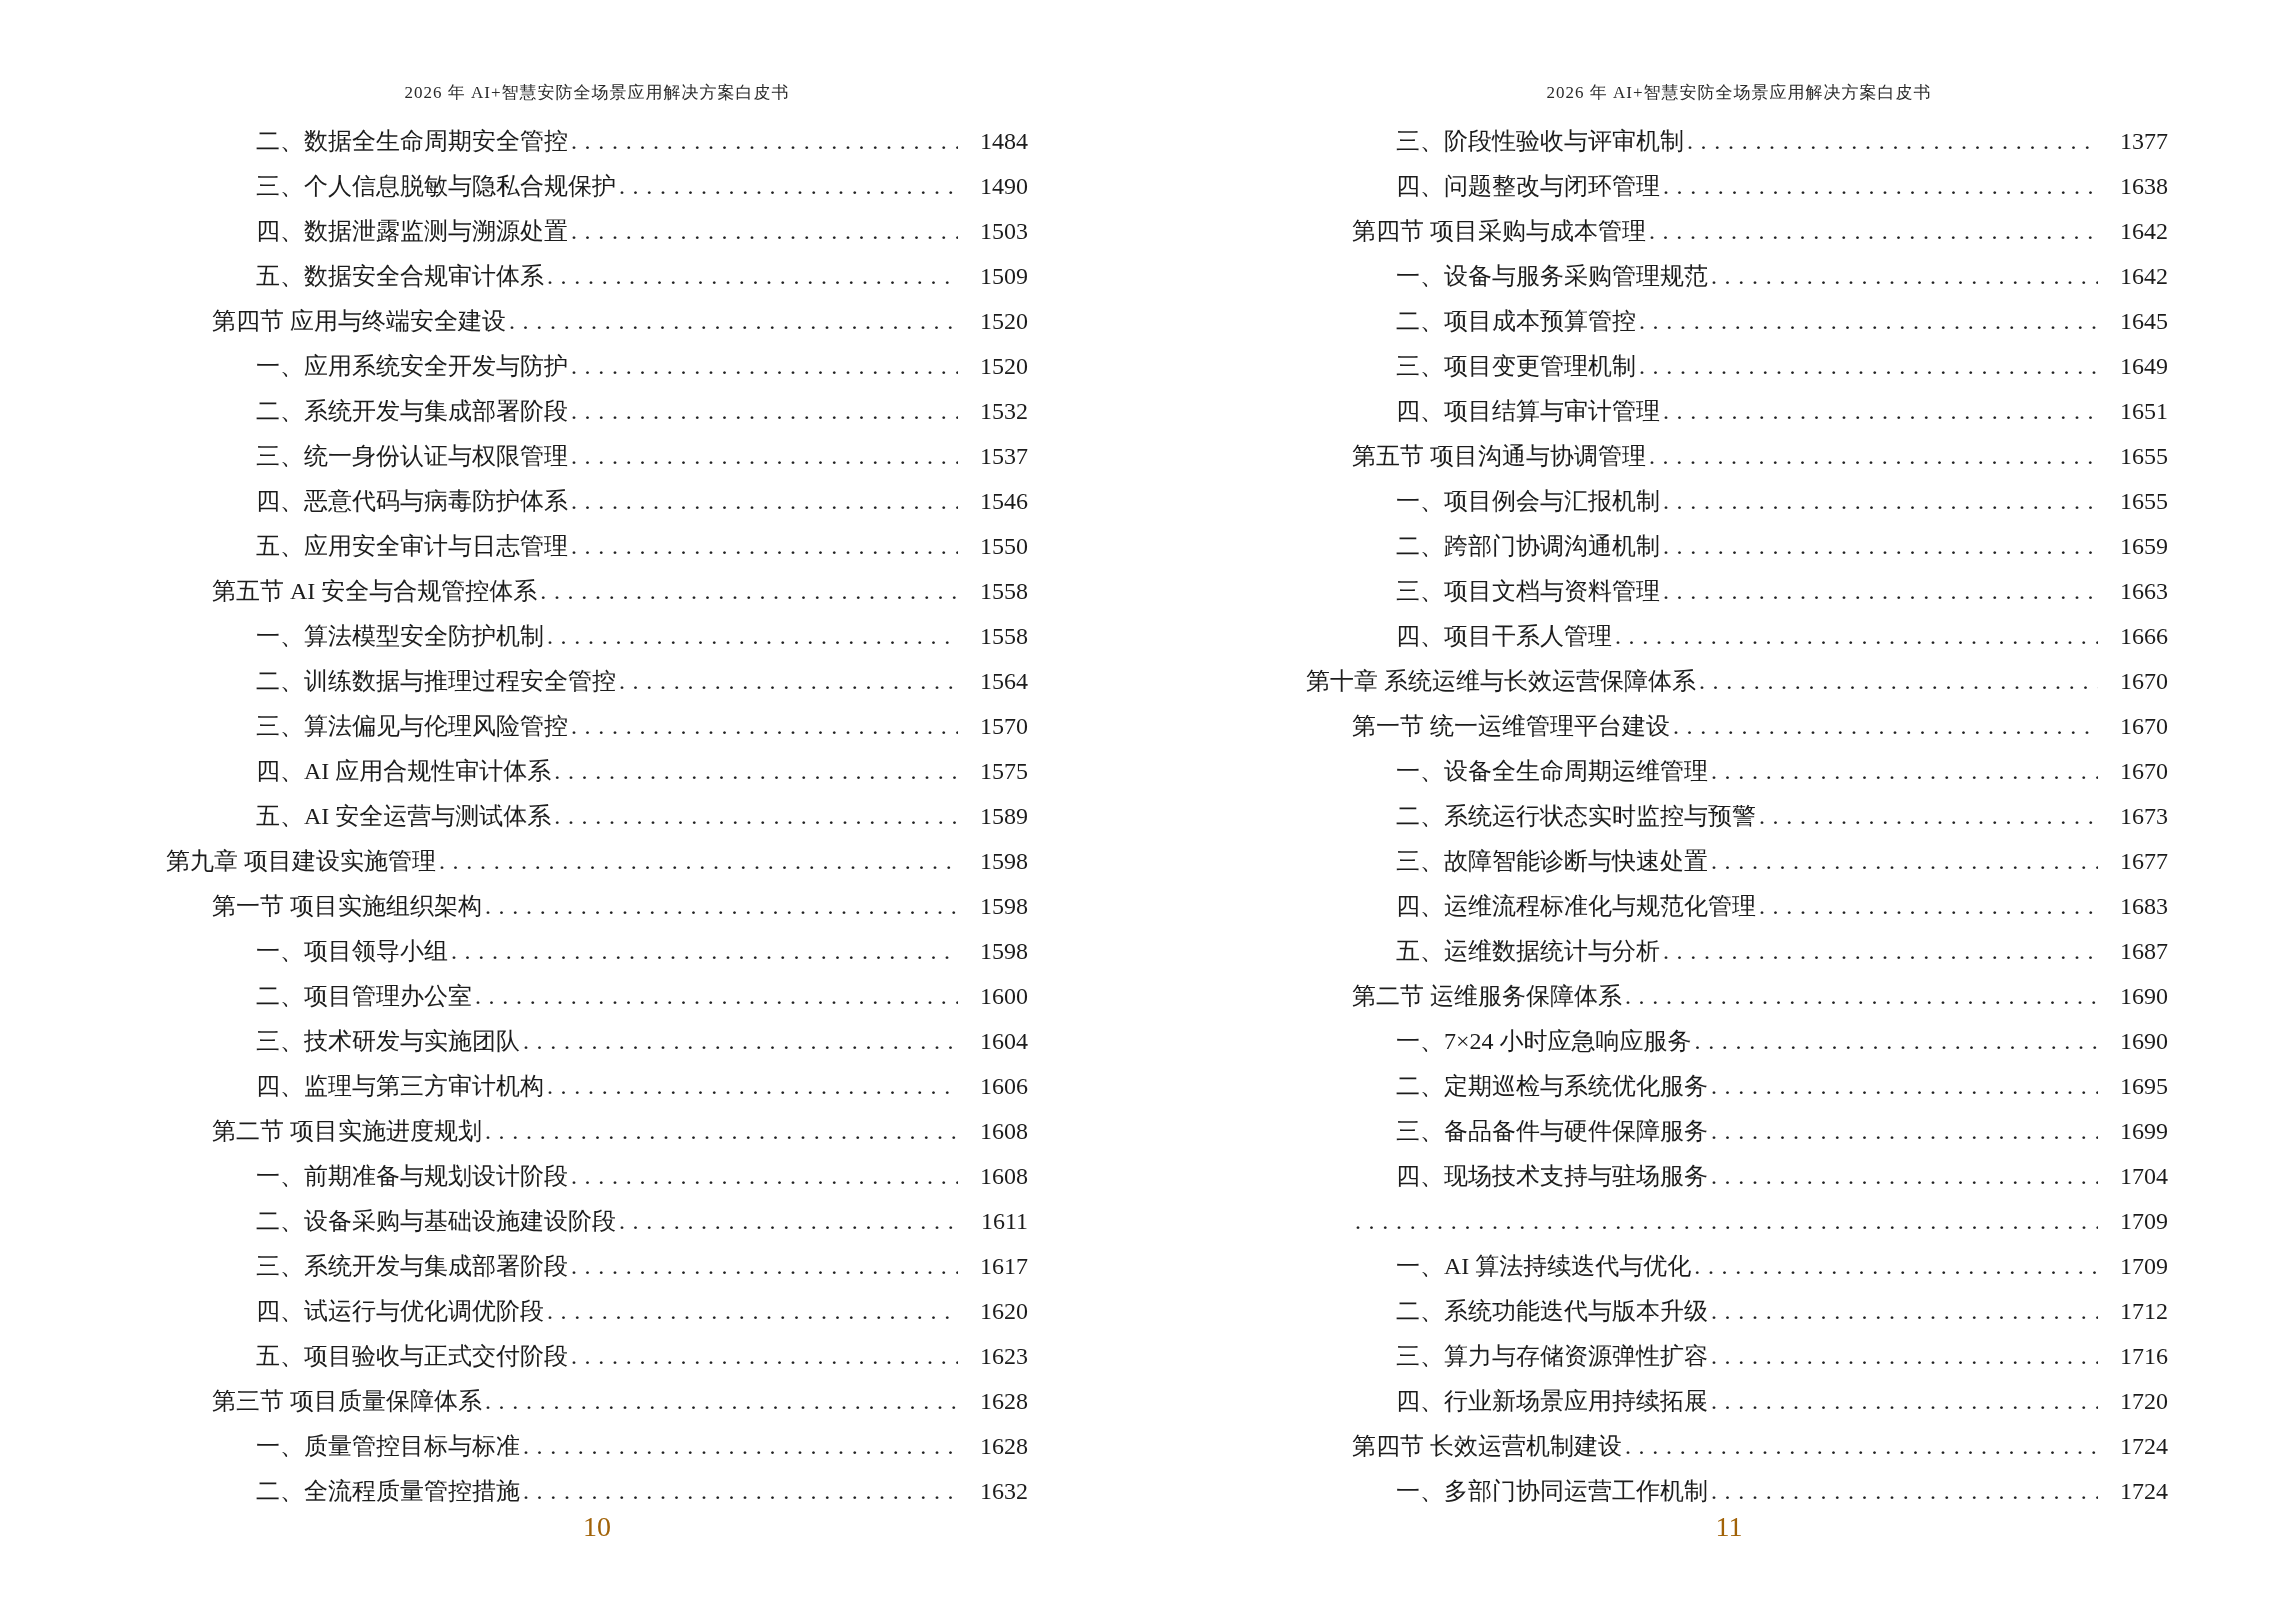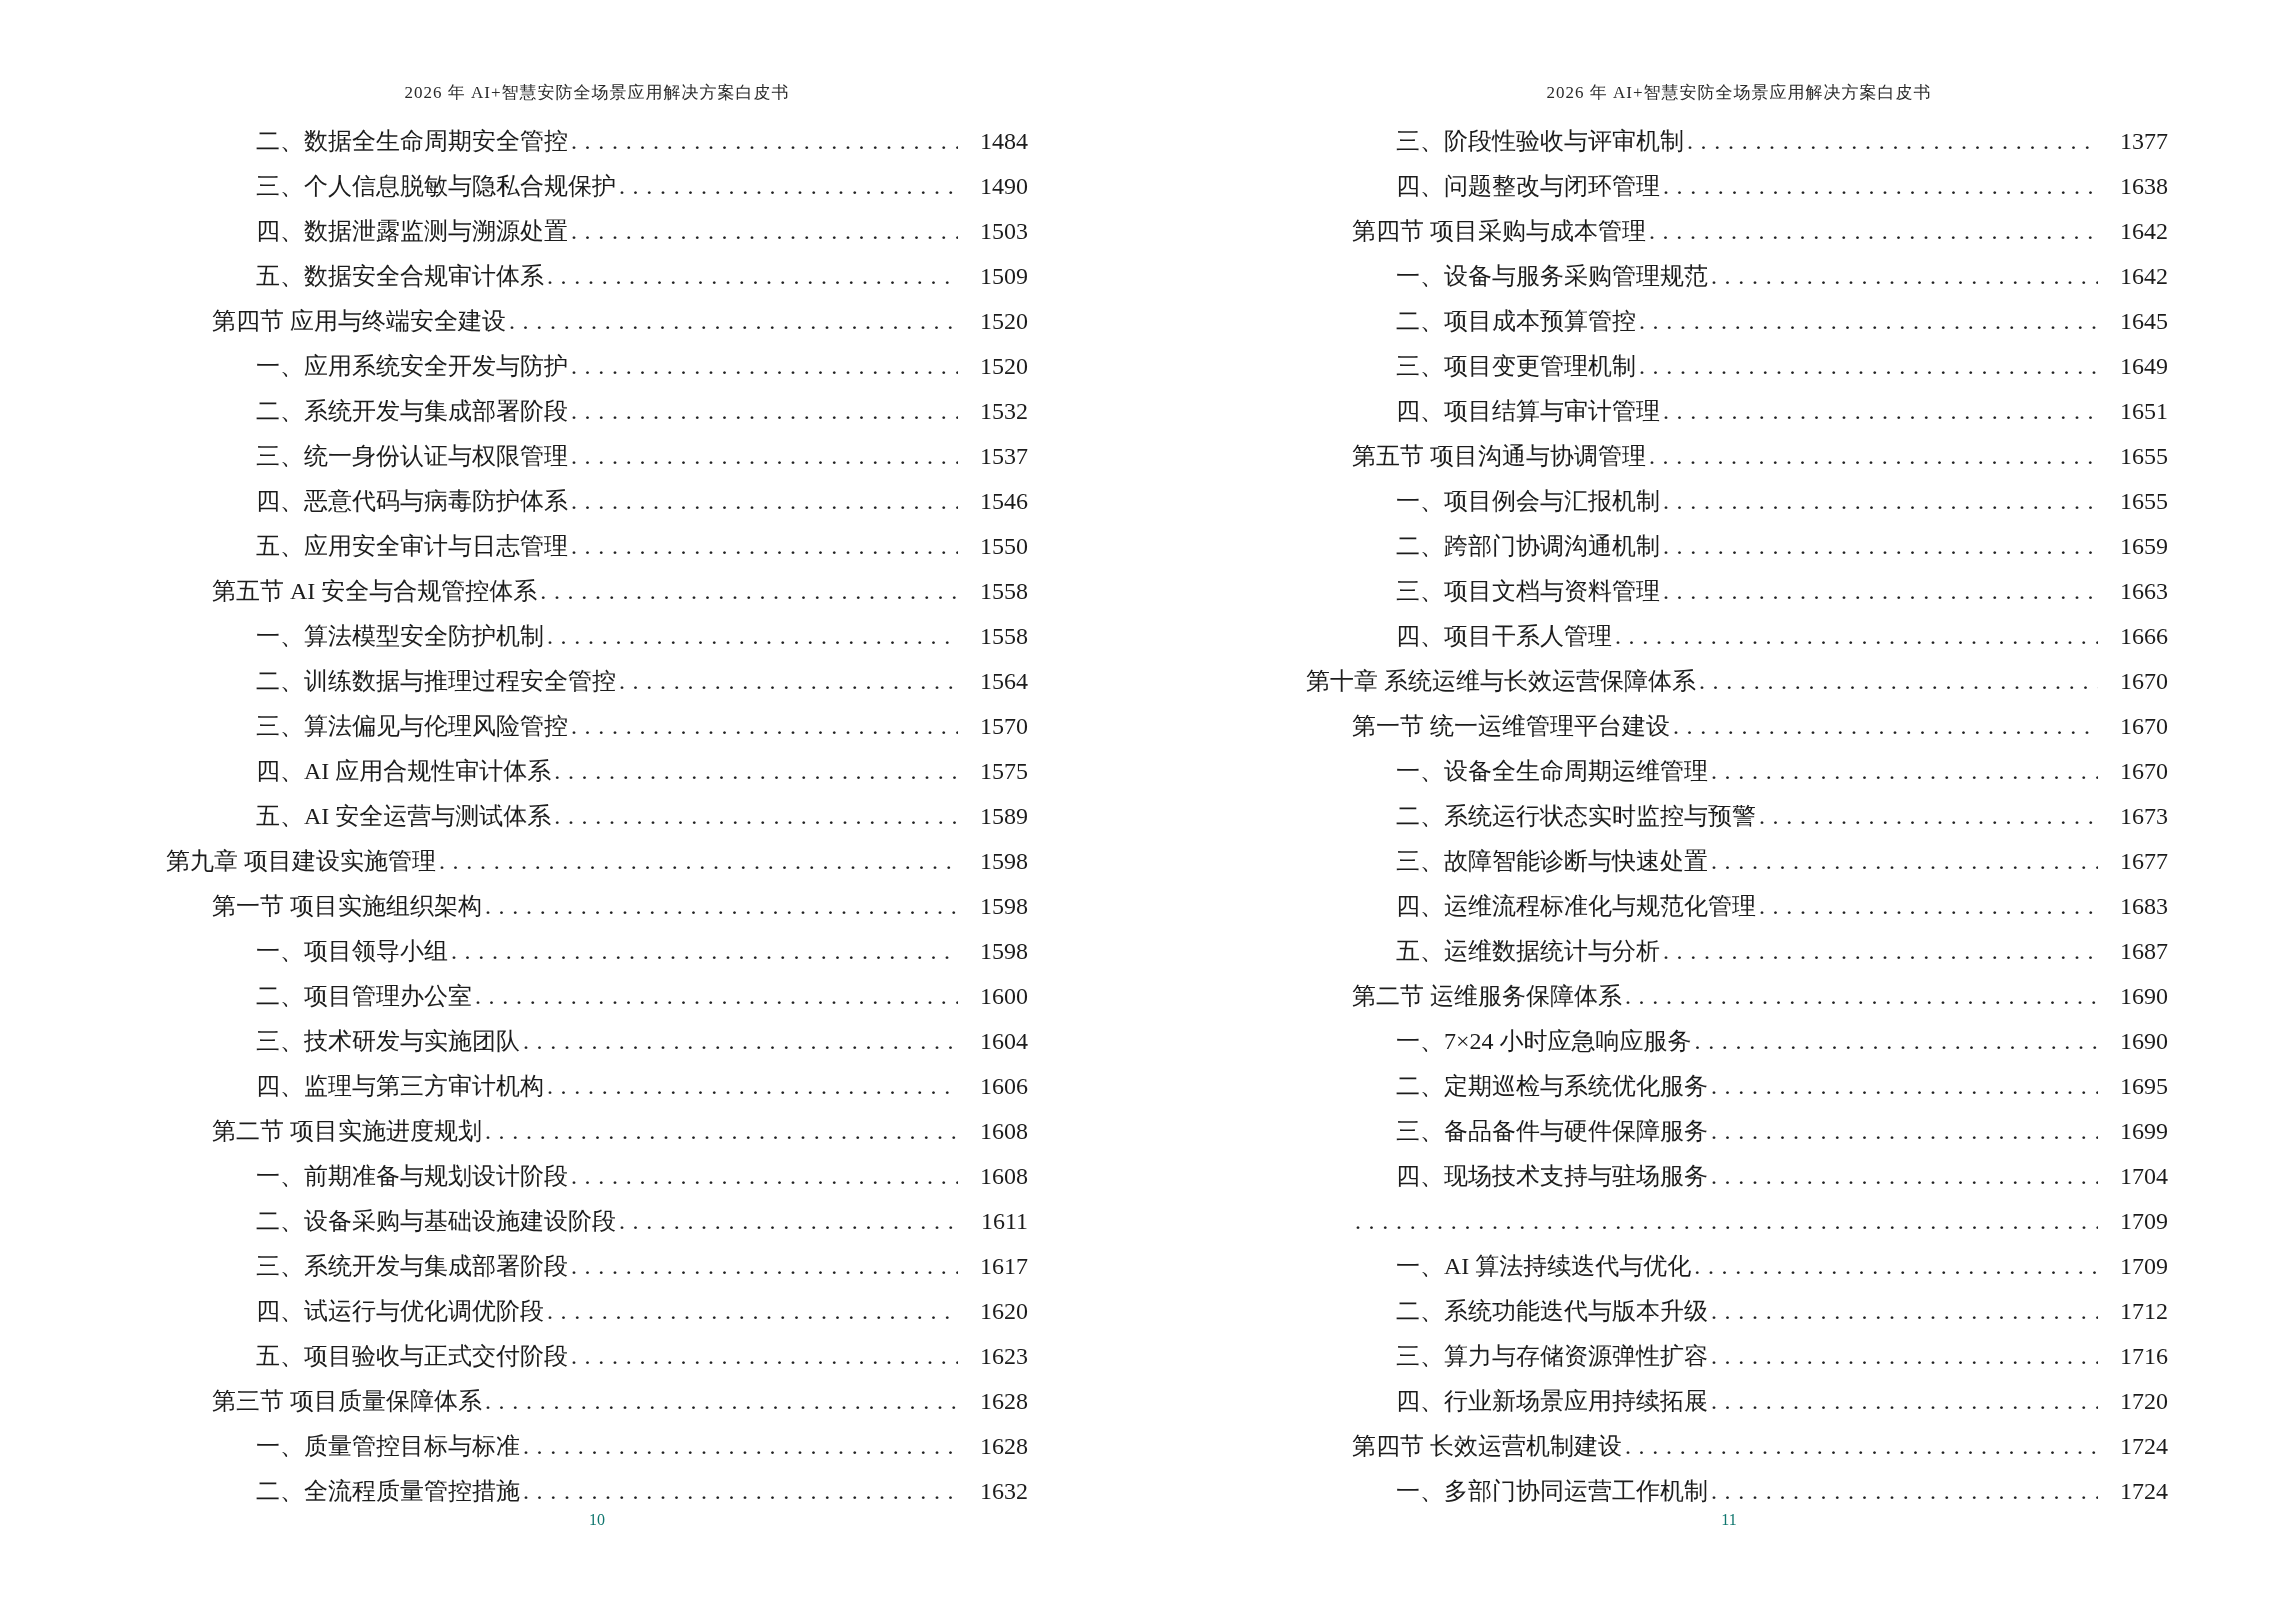--- a/index.html
+++ b/index.html
@@ -63,22 +63,22 @@
     flex: 0 0 auto;
     min-width: 65px;
     text-align: right;
     color: #1c1c1c;
   }
 
   .page-folio {
     position: absolute;
     top: 1511px;
     transform: translateX(-50%);
-    font-size: 16px;
-    color: #0f766e;
+    font-size: 28px;
+    color: #a16207;
   }
   #folio-left  { left: 597px; }
   #folio-right { left: 1729px; }
 
   .watermark {
     position: absolute;
     top: 1623px;
     right: 17.3px;
     font-size: 14.4px;
     font-family: "Liberation Sans", "DejaVu Sans", sans-serif;

